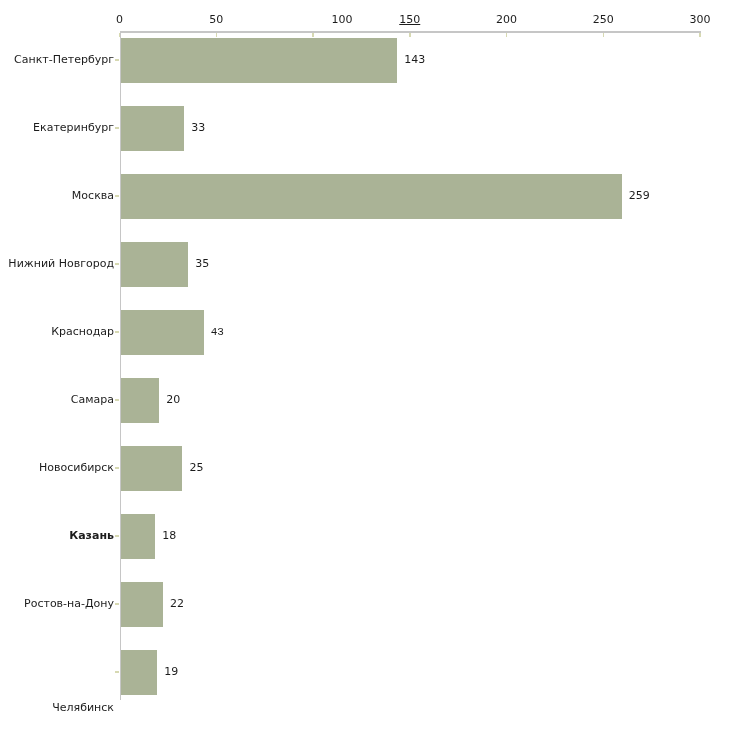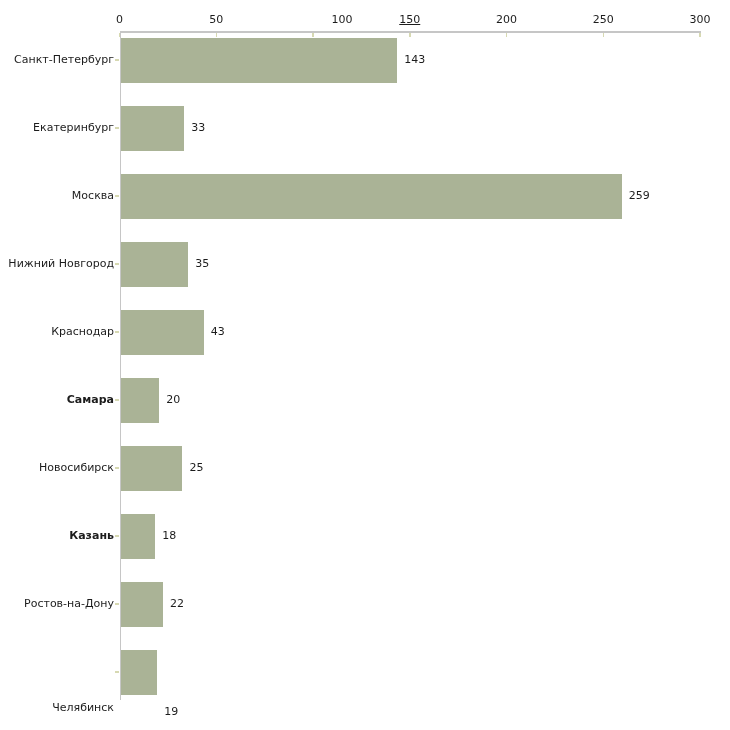--- a/index.html
+++ b/index.html
@@ -91,34 +91,34 @@
     <div class="cat-label" style="top: 188px; color: rgb(28, 28, 28);">Москва</div>
     <div class="bar" style="left: 120.5px; top: 173.5px; width: 501.165px; height: 45px; background: rgb(170, 179, 150);"></div>
     <div class="value-label" style="left: 628.665px; top: 188px; color: rgb(28, 28, 28);">259</div>
     <div class="y-tick" style="left: 115px; top: 263.25px; background: rgb(215, 217, 178);"></div>
     <div class="cat-label" style="top: 256px; color: rgb(28, 28, 28);">Нижний Новгород</div>
     <div class="bar" style="left: 120.5px; top: 241.5px; width: 67.725px; height: 45px; background: rgb(170, 179, 150);"></div>
     <div class="value-label" style="left: 195.225px; top: 256px; color: rgb(28, 28, 28);">35</div>
     <div class="y-tick" style="left: 115px; top: 331.25px; background: rgb(215, 217, 178);"></div>
     <div class="cat-label" style="top: 324px; color: rgb(28, 28, 28);">Краснодар</div>
     <div class="bar" style="left: 120.5px; top: 309.5px; width: 83.205px; height: 45px; background: rgb(170, 179, 150);"></div>
-    <div class="value-label" style="left: 210.705px; top: 324px; color: rgb(28, 28, 28);">43</div>
+    <div class="value-label" style="left: 210.705px; top: 324px; color: rgb(28, 28, 28); font-family: Liberation Mono, monospace;">43</div>
     <div class="y-tick" style="left: 115px; top: 399.25px; background: rgb(215, 217, 178);"></div>
-    <div class="cat-label" style="top: 392px; color: rgb(28, 28, 28); font-weight: bold;">Самара</div>
+    <div class="cat-label" style="top: 392px; color: rgb(28, 28, 28);">Самара</div>
     <div class="bar" style="left: 120.5px; top: 377.5px; width: 38.7px; height: 45px; background: rgb(170, 179, 150);"></div>
     <div class="value-label" style="left: 166.2px; top: 392px; color: rgb(28, 28, 28);">20</div>
     <div class="y-tick" style="left: 115px; top: 467.25px; background: rgb(215, 217, 178);"></div>
     <div class="cat-label" style="top: 460px; color: rgb(28, 28, 28);">Новосибирск</div>
     <div class="bar" style="left: 120.5px; top: 445.5px; width: 61.92px; height: 45px; background: rgb(170, 179, 150);"></div>
     <div class="value-label" style="left: 189.42px; top: 460px; color: rgb(28, 28, 28);">25</div>
     <div class="y-tick" style="left: 115px; top: 535.25px; background: rgb(215, 217, 178);"></div>
     <div class="cat-label" style="top: 528px; color: rgb(28, 28, 28); font-weight: bold;">Казань</div>
     <div class="bar" style="left: 120.5px; top: 513.5px; width: 34.83px; height: 45px; background: rgb(170, 179, 150);"></div>
     <div class="value-label" style="left: 162.33px; top: 528px; color: rgb(28, 28, 28);">18</div>
     <div class="y-tick" style="left: 115px; top: 603.25px; background: rgb(215, 217, 178);"></div>
     <div class="cat-label" style="top: 596px; color: rgb(28, 28, 28);">Ростов-на-Дону</div>
     <div class="bar" style="left: 120.5px; top: 581.5px; width: 42.57px; height: 45px; background: rgb(170, 179, 150);"></div>
     <div class="value-label" style="left: 170.07px; top: 596px; color: rgb(28, 28, 28);">22</div>
     <div class="y-tick" style="left: 115px; top: 671.25px; background: rgb(215, 217, 178);"></div>
     <div class="cat-label" style="top: 664px; color: rgb(28, 28, 28); margin-top: 36px;">Челябинск</div>
     <div class="bar" style="left: 120.5px; top: 649.5px; width: 36.765px; height: 45px; background: rgb(170, 179, 150);"></div>
-    <div class="value-label" style="left: 164.265px; top: 704px; color: rgb(28, 28, 28);">19</div>
+    <div class="value-label" style="left: 164.265px; top: 664px; color: rgb(28, 28, 28);">19</div>
   </div>
 
 </body></html>

